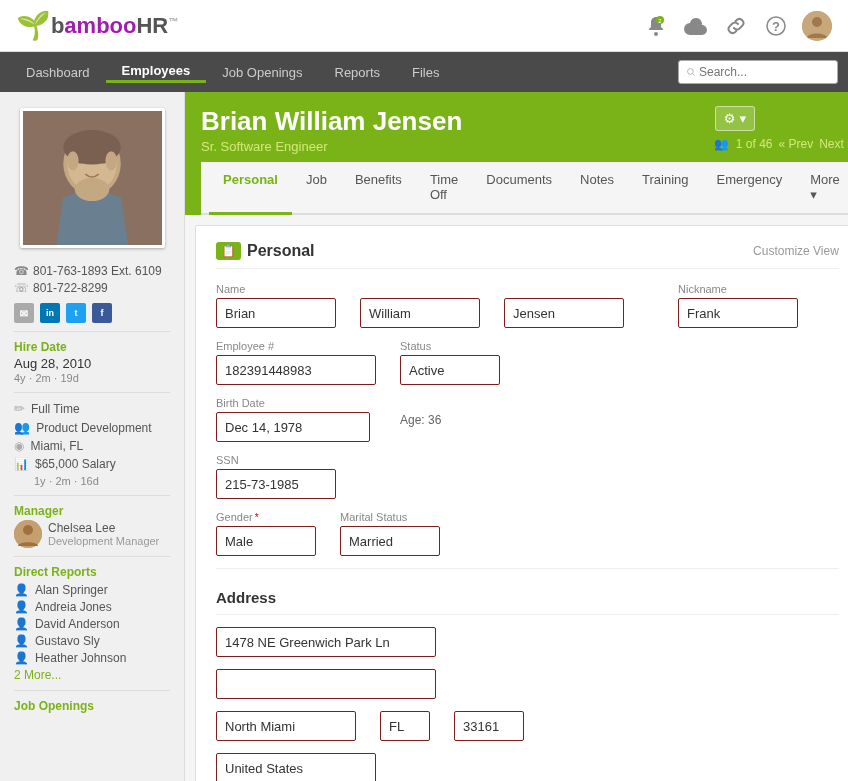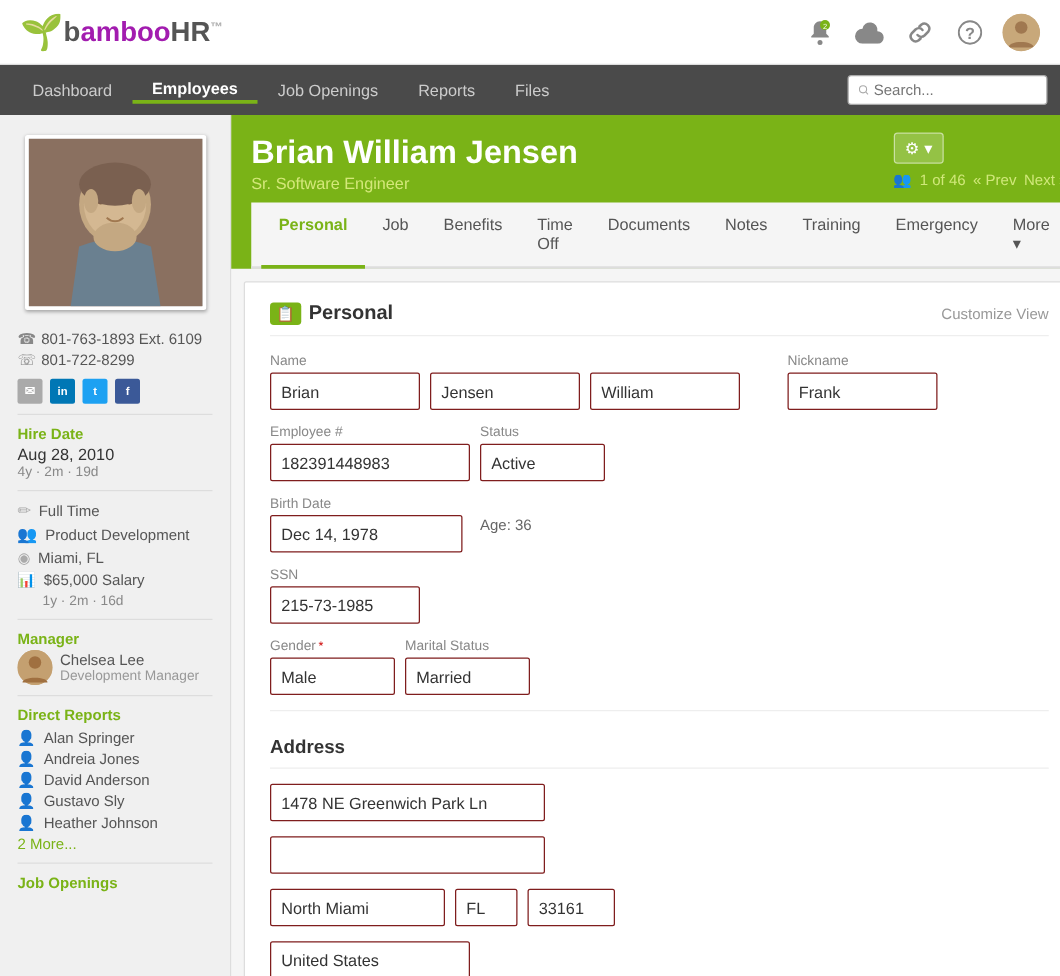--- a/index.html
+++ b/index.html
@@ -64,21 +64,21 @@
     .tab-item { padding: 10px 14px; cursor: pointer; font-size: 13px; color: #555; border-bottom: 3px solid transparent; margin-bottom: -2px; }
     .tab-item.active { color: #7ab317; border-bottom: 3px solid #7ab317; font-weight: bold; }
 
     
     .section-content { padding: 16px 20px; background: #fff; margin: 10px; border: 1px solid #ddd; border-radius: 2px; }
     .section-header { display: flex; justify-content: space-between; align-items: center; margin-bottom: 14px; border-bottom: 1px solid #eee; padding-bottom: 8px; }
     .section-title { font-size: 16px; font-weight: bold; color: #333; display: flex; align-items: center; gap: 6px; }
     .customize-link { font-size: 12px; color: #999; cursor: pointer; }
 
     
-    .form-row { display: flex; gap: 8px; margin-bottom: 12px; align-items: flex-end; }
+    .form-row { display: flex; gap: 24px; margin-bottom: 12px; align-items: flex-end; }
     .form-group { display: flex; flex-direction: column; }
     .form-label { font-size: 11px; color: #888; margin-bottom: 3px; }
     .form-input { border: 1px solid #7f1d1d; border-radius: 2px; padding: 5px 8px; font-size: 13px; color: #333; background: #fff; height: 30px; }
     .form-input-wide { width: 120px; }
     .form-input-medium { width: 100px; }
     .age-text { font-size: 12px; color: #666; padding-left: 6px; align-self: center; }
 
     .address-section { margin-top: 8px; padding-top: 8px; }
     .address-title { font-size: 15px; font-weight: bold; color: #333; margin-bottom: 12px; border-bottom: 1px solid #eee; padding-bottom: 8px; }
 
@@ -300,25 +300,25 @@
         <div class="customize-link">Customize View</div>
       </div>
 
       <div class="form-row">
         <div class="form-group">
           <label class="form-label">Name</label>
           <input class="form-input form-input-wide" type="text" value="Brian" style="">
         </div>
         <div class="form-group">
           <label class="form-label">&nbsp;</label>
+          <input class="form-input form-input-wide" type="text" value="William" style="">
+        </div>
+        <div class="form-group">
+          <label class="form-label">&nbsp;</label>
           <input class="form-input form-input-wide" type="text" value="Jensen" style="">
-        </div>
-        <div class="form-group">
-          <label class="form-label">&nbsp;</label>
-          <input class="form-input form-input-wide" type="text" value="William" style="">
         </div>
         <div class="form-group" style="margin-left:30px;">
           <label class="form-label">Nickname</label>
           <input class="form-input form-input-wide" type="text" value="Frank" style="">
         </div>
       </div>
 
       <div class="form-row">
         <div class="form-group">
           <label class="form-label">Employee #</label>

